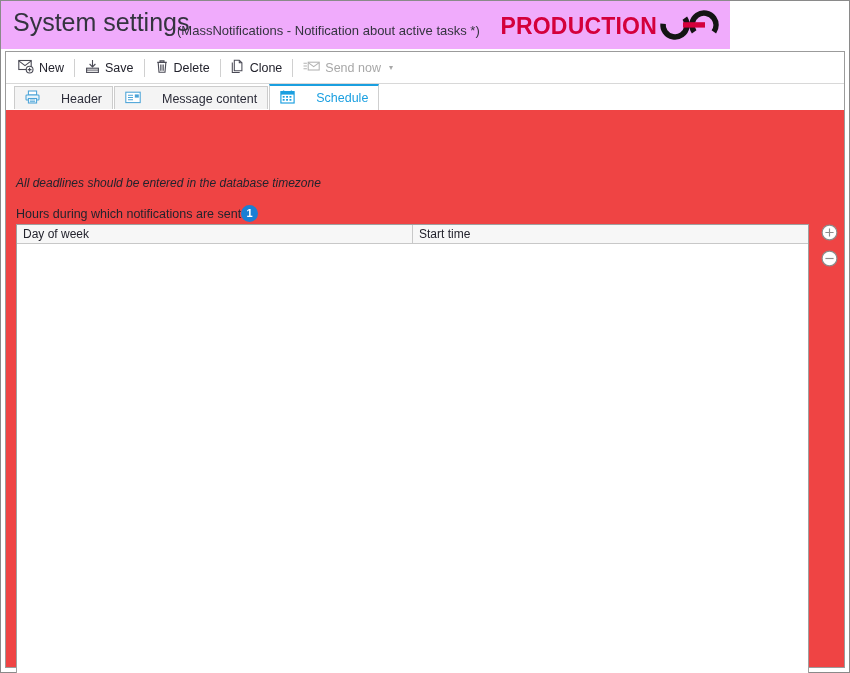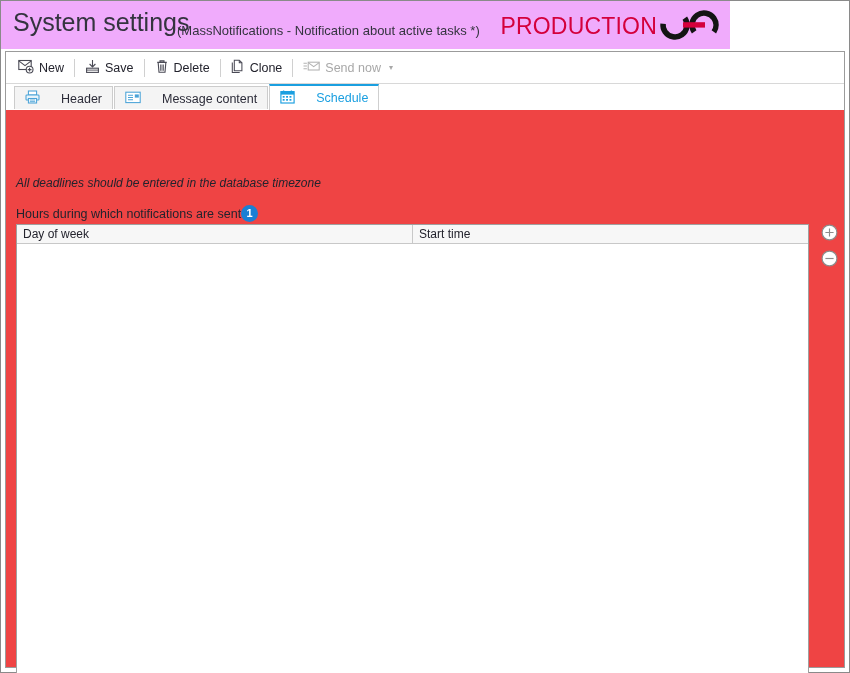--- a/index.html
+++ b/index.html
@@ -55,21 +55,21 @@
   .brand {
     position: absolute;
     right: 8px;
     top: 8px;
     height: 34px;
     display: flex;
     align-items: center;
   }
   .brand-text {
     font-size: 23px;
-    font-weight: 400;
+    font-weight: 700;
     letter-spacing: 0.2px;
     color: #d4003c;
     font-family: "Liberation Sans", sans-serif;
   }
   .brand-mark {
     margin-left: 1px;
     display: block;
   }
 
   

